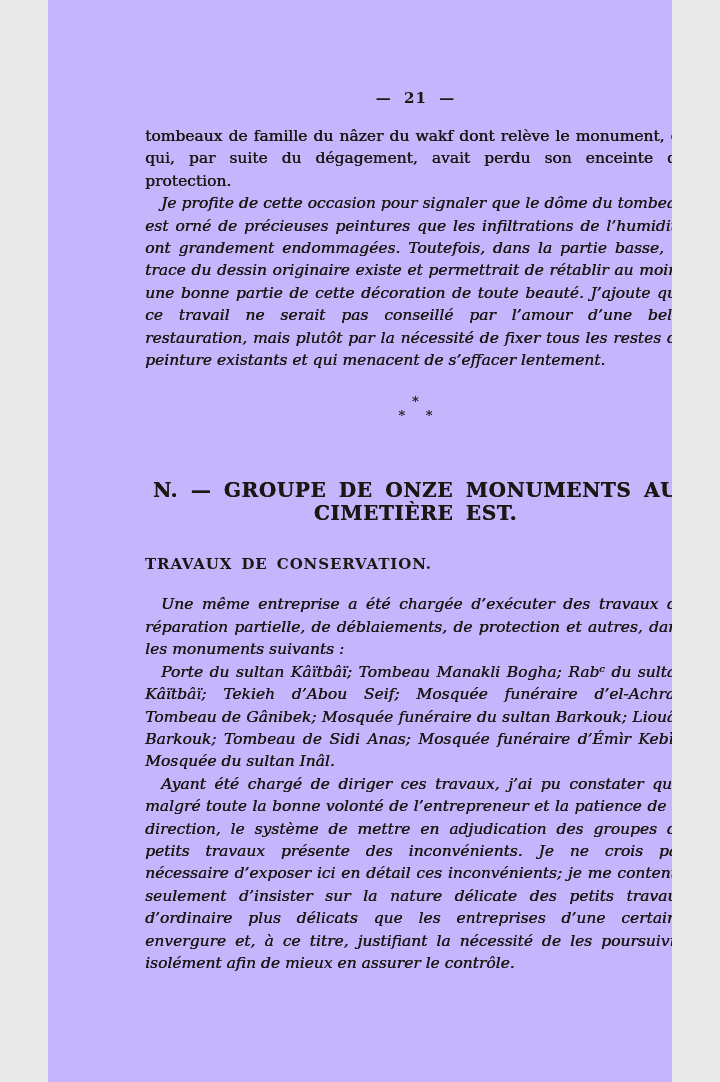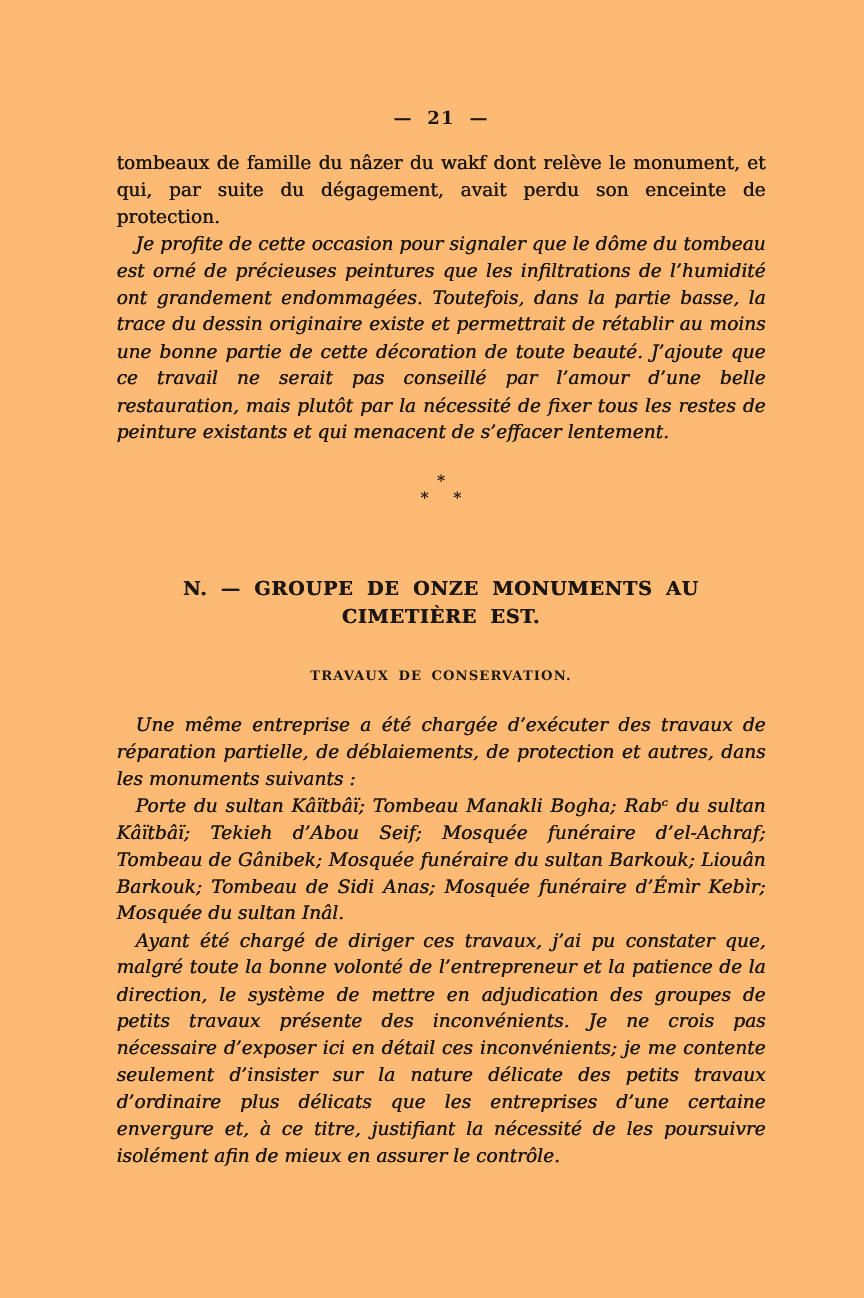--- a/index.html
+++ b/index.html
@@ -2,24 +2,24 @@
 <html><head>
 <meta charset="utf-8">
 <style>
   html, body {
     margin: 0;
     padding: 0;
     background: #e9e9e9;
   }
   .page {
     position: relative;
-    width: 720px;
+    width: 624px;
     height: 1082px;
     margin: 0 auto;
-    background: #fdba74;
+    background: #c4b5fd;
     overflow: hidden;
     font-family: "DejaVu Serif", serif;
     color: #1c1712;
   }
   .text-col {
     position: absolute;
     left: 97px;
     top: 88px;
     width: 541px;
   }
@@ -48,31 +48,31 @@
     margin: 24px 0 16px 0;
     font-size: 13px;
     font-weight: bold;
     line-height: 14px;
   }
   .divider-star-bottom {
     word-spacing: 16px;
   }
   .heading {
     text-align: center;
-    font-size: 16px;
+    font-size: 20px;
     font-weight: bold;
     margin: 56px 0 0 0;
     line-height: 23px;
     letter-spacing: 0.6px;
     word-spacing: 5px;
     text-shadow: 0.3px 0 currentColor;
   }
   .subheading {
-    text-align: center;
-    font-size: 11px;
+    text-align: left;
+    font-size: 15px;
     font-weight: bold;
     margin: 31px 0 0 0;
     line-height: 16px;
     letter-spacing: 0.9px;
     word-spacing: 3px;
   }
   .section-first {
     margin-top: 21px;
   }
 </style>

